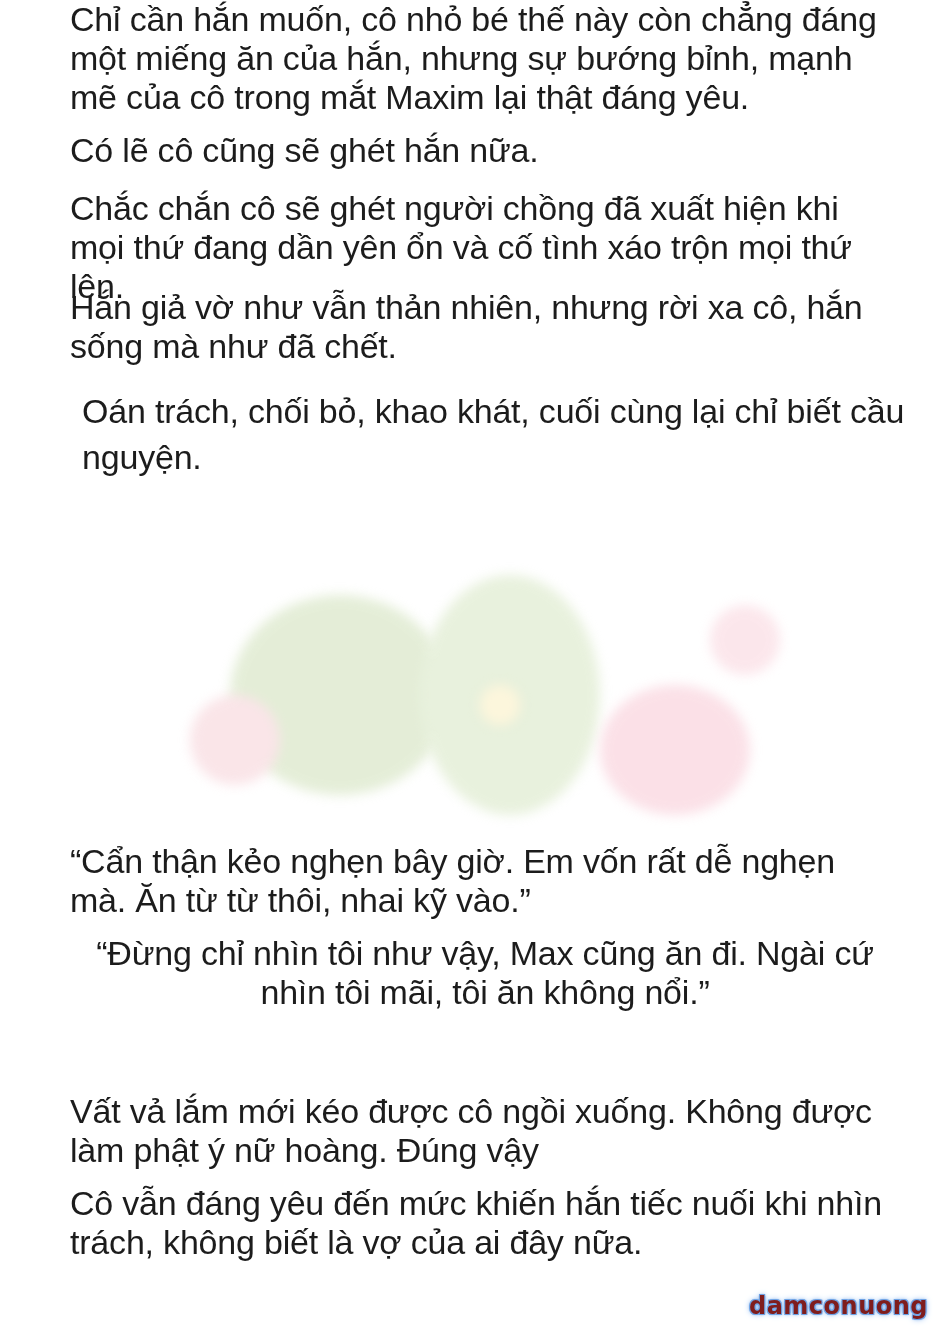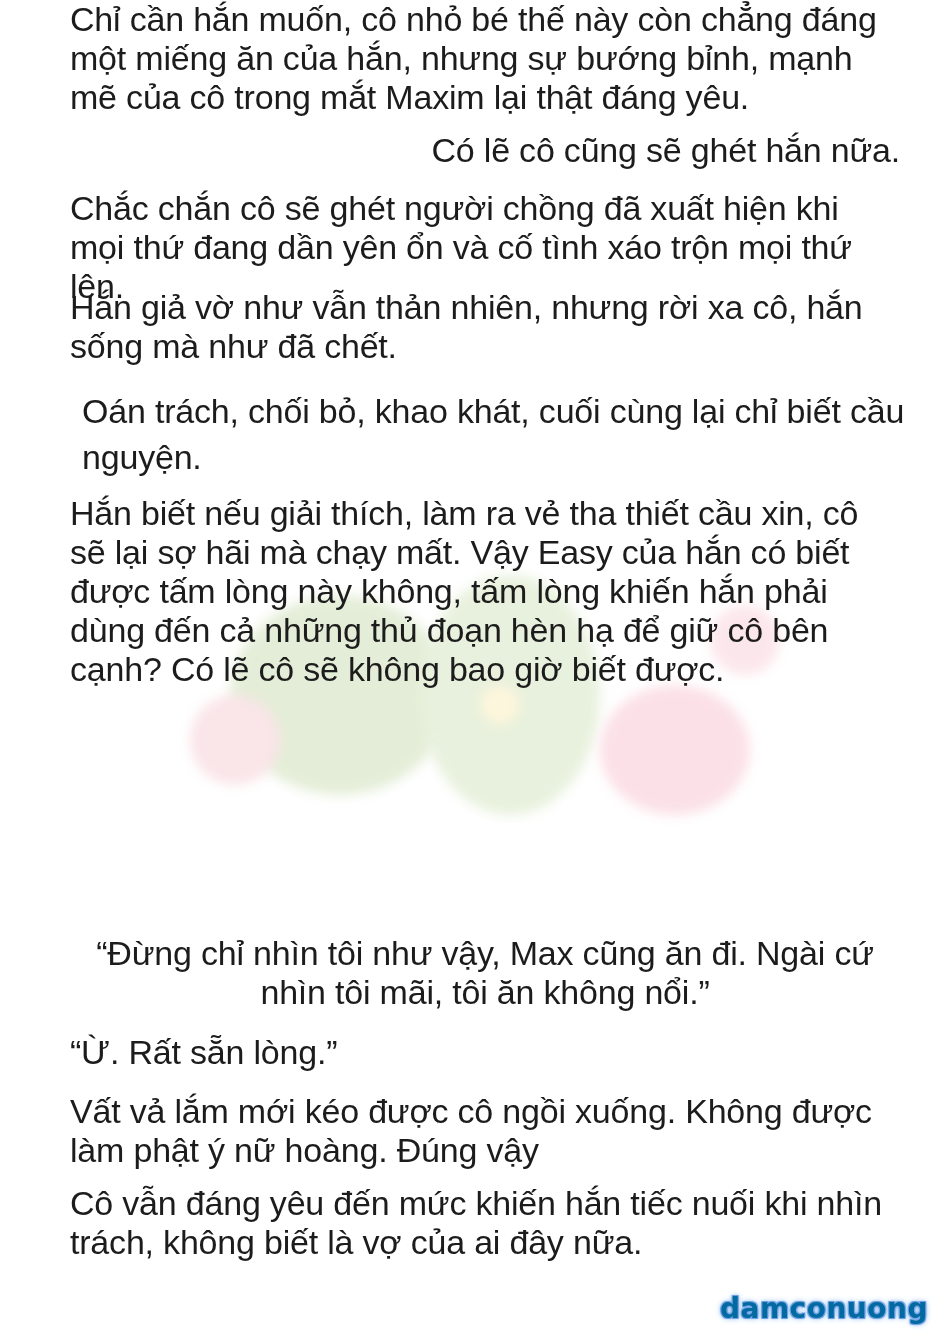--- a/index.html
+++ b/index.html
@@ -16,44 +16,43 @@
     letter-spacing: -0.2px;
   }
   .para.wide { line-height: 46px; margin-left: 12px; }
   .watermark-art {
     position: absolute; left: 190px; top: 575px; width: 600px; height: 270px;
     pointer-events: none; opacity: 0.55;
   }
   .wm-blob { position: absolute; border-radius: 50%; filter: blur(6px); }
   .brand {
     position: absolute; right: 22px; top: 1292px;
-    font-family: "DejaVu Sans", sans-serif; font-size: 28px; font-weight: bold;
-    color: #0369a1; letter-spacing: 0.5px;
+    font-family: "DejaVu Sans", sans-serif; font-size: 24px; font-weight: bold;
+    color: #7f1d1d; letter-spacing: 0.5px;
     text-shadow: 0 0 3px #6fa3e6, 0 0 6px #7fb0ee, 1px 1px 0 #6b9fe0, -1px -1px 0 #6b9fe0, 1px -1px 0 #6b9fe0, -1px 1px 0 #6b9fe0;
   }
 </style>
 </head>
 <body>
 
 <div class="page">
 
   <div class="watermark-art">
     <div class="wm-blob" style="left:40px;top:20px;width:220px;height:200px;background:#cfe0b8;"></div>
     <div class="wm-blob" style="left:230px;top:0px;width:180px;height:240px;background:#d6e6c2;"></div>
     <div class="wm-blob" style="left:0px;top:120px;width:90px;height:90px;background:#f6d0d6;"></div>
     <div class="wm-blob" style="left:410px;top:110px;width:150px;height:130px;background:#f8c8d4;"></div>
     <div class="wm-blob" style="left:520px;top:30px;width:70px;height:70px;background:#f9d3dc;"></div>
     <div class="wm-blob" style="left:290px;top:110px;width:40px;height:40px;background:#fbefc0;"></div>
   </div>
 
   <p class="para" style="top:0px;">Chỉ cần hắn muốn, cô nhỏ bé thế này còn chẳng đáng một miếng ăn của hắn, nhưng sự bướng bỉnh, mạnh mẽ của cô trong mắt Maxim lại thật đáng yêu.</p>
-  <p class="para" style="top:131px;text-align:right;">Có lẽ cô cũng sẽ ghét hắn nữa.</p>
+  <p class="para" style="top:131px;">Có lẽ cô cũng sẽ ghét hắn nữa.</p>
   <p class="para" style="top:189px;">Chắc chắn cô sẽ ghét người chồng đã xuất hiện khi mọi thứ đang dần yên ổn và cố tình xáo trộn mọi thứ lên.</p>
   <p class="para" style="top:288px;">Hắn giả vờ như vẫn thản nhiên, nhưng rời xa cô, hắn sống mà như đã chết.</p>
   <p class="para wide" style="top:388px;">Oán trách, chối bỏ, khao khát, cuối cùng lại chỉ biết cầu nguyện.</p>
-  <p class="para" style="top:494px;">Hắn biết nếu giải thích, làm ra vẻ tha thiết cầu xin, cô sẽ lại sợ hãi mà chạy mất. Vậy Easy của hắn có biết được tấm lòng này không, tấm lòng khiến hắn phải dùng đến cả những thủ đoạn hèn hạ để giữ cô bên cạnh? Có lẽ cô sẽ không bao giờ biết được.</p>
+  <p class="para" style="top:842px;">“Cẩn thận kẻo nghẹn bây giờ. Em vốn rất dễ nghẹn mà. Ăn từ từ thôi, nhai kỹ vào.”</p>
   <p class="para" style="top:934px;text-align:center;">“Đừng chỉ nhìn tôi như vậy, Max cũng ăn đi. Ngài cứ nhìn tôi mãi, tôi ăn không nổi.”</p>
-  <p class="para" style="top:1033px;">“Ừ. Rất sẵn lòng.”</p>
   <p class="para" style="top:1092px;">Vất vả lắm mới kéo được cô ngồi xuống. Không được làm phật ý nữ hoàng. Đúng vậy</p>
   <p class="para" style="top:1184px;">Cô vẫn đáng yêu đến mức khiến hắn tiếc nuối khi nhìn trách, không biết là vợ của ai đây nữa.</p>
 
   <div class="brand">damconuong</div>
 </div>
 
 </body></html>

